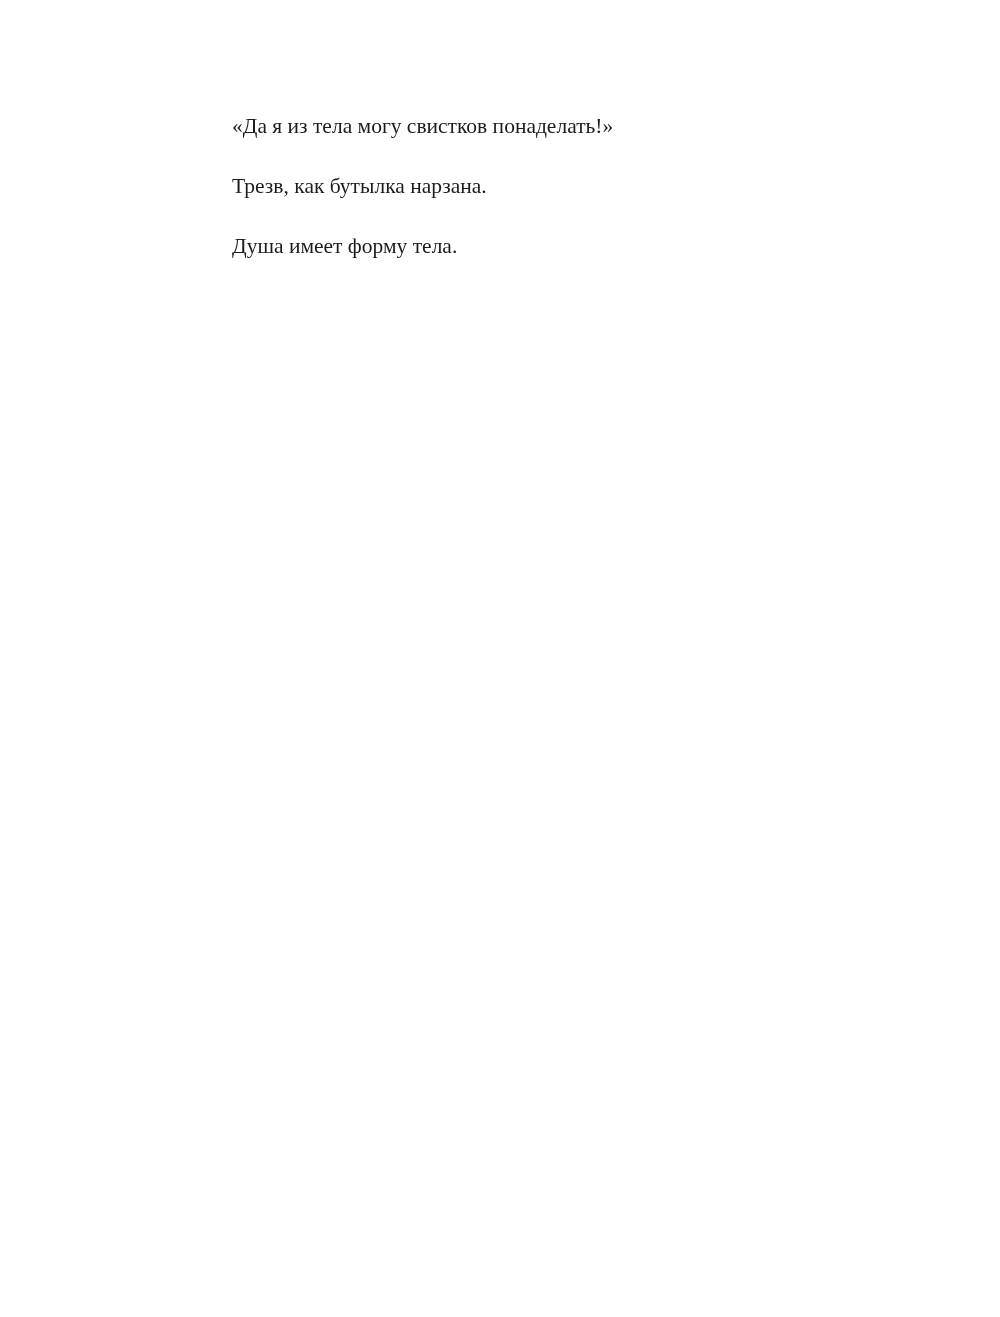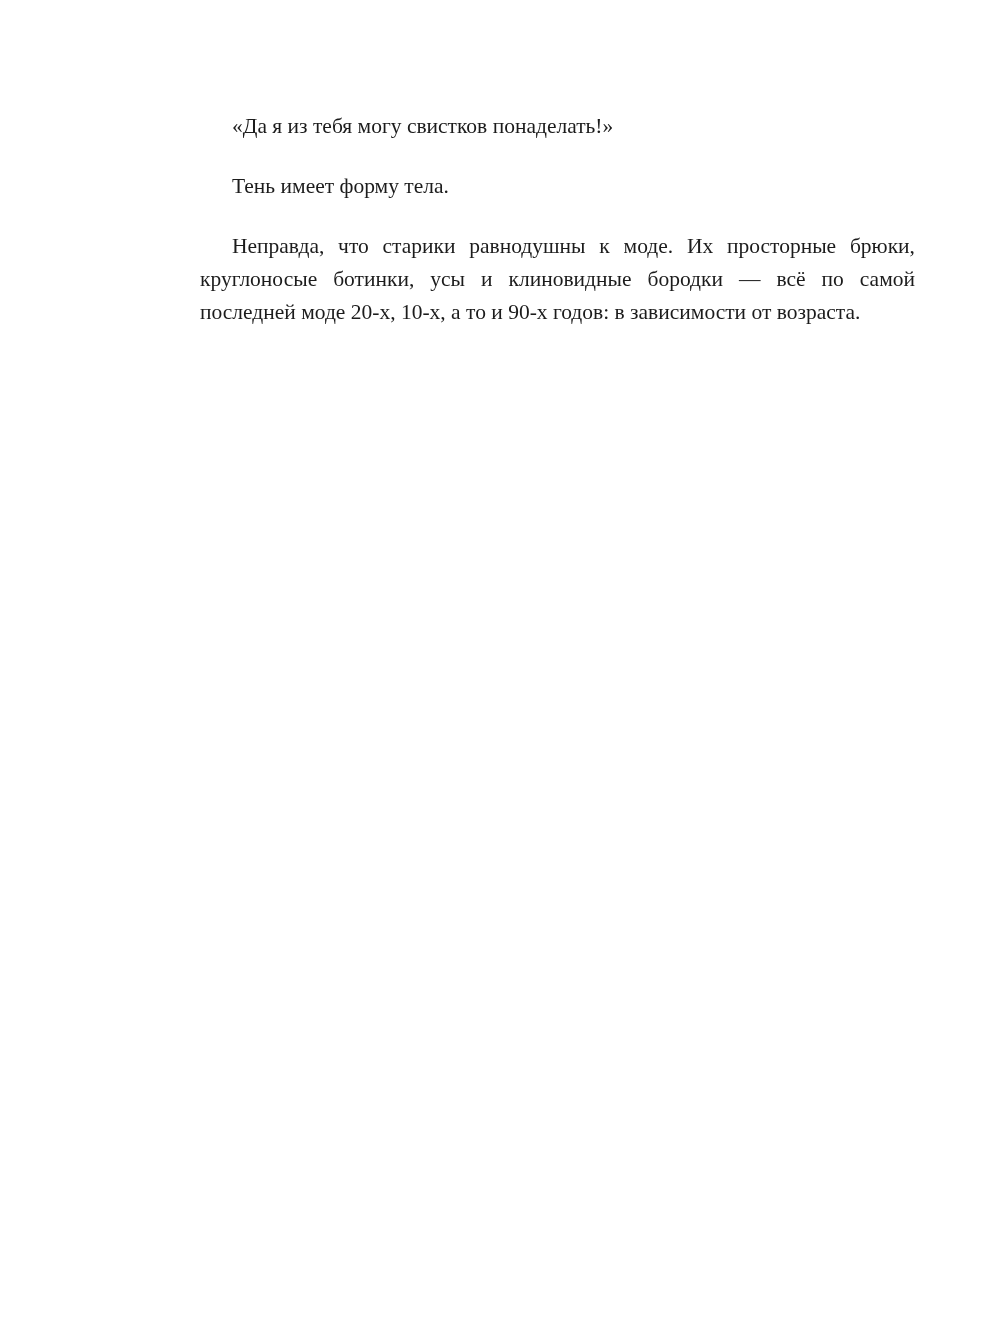--- a/index.html
+++ b/index.html
@@ -30,17 +30,17 @@
     text-indent: 32px;
     hyphens: manual;
     -webkit-hyphens: manual;
   }
 </style>
 </head>
 <body>
 
 <div class="page">
   <div class="text-block">
-    <p>«Да я из тебя могу свистков понаделать!»</p>
-    <p>Тень имеет форму тела.</p>
-    <p>Неправда, что старики равнодушны к моде. Их просторные брюки, круглоносые ботинки, усы и клиновидные бородки — всё по самой последней моде 20-х, 10-х, а то и 90-х годов: в зависимости от воз­раста.</p>
+    <p>«Да я из тела могу свистков понаделать!»</p>
+    <p>Трезв, как бутылка нарзана.</p>
+    <p>Душа имеет форму тела.</p>
   </div>
 </div>
 
 </body></html>

